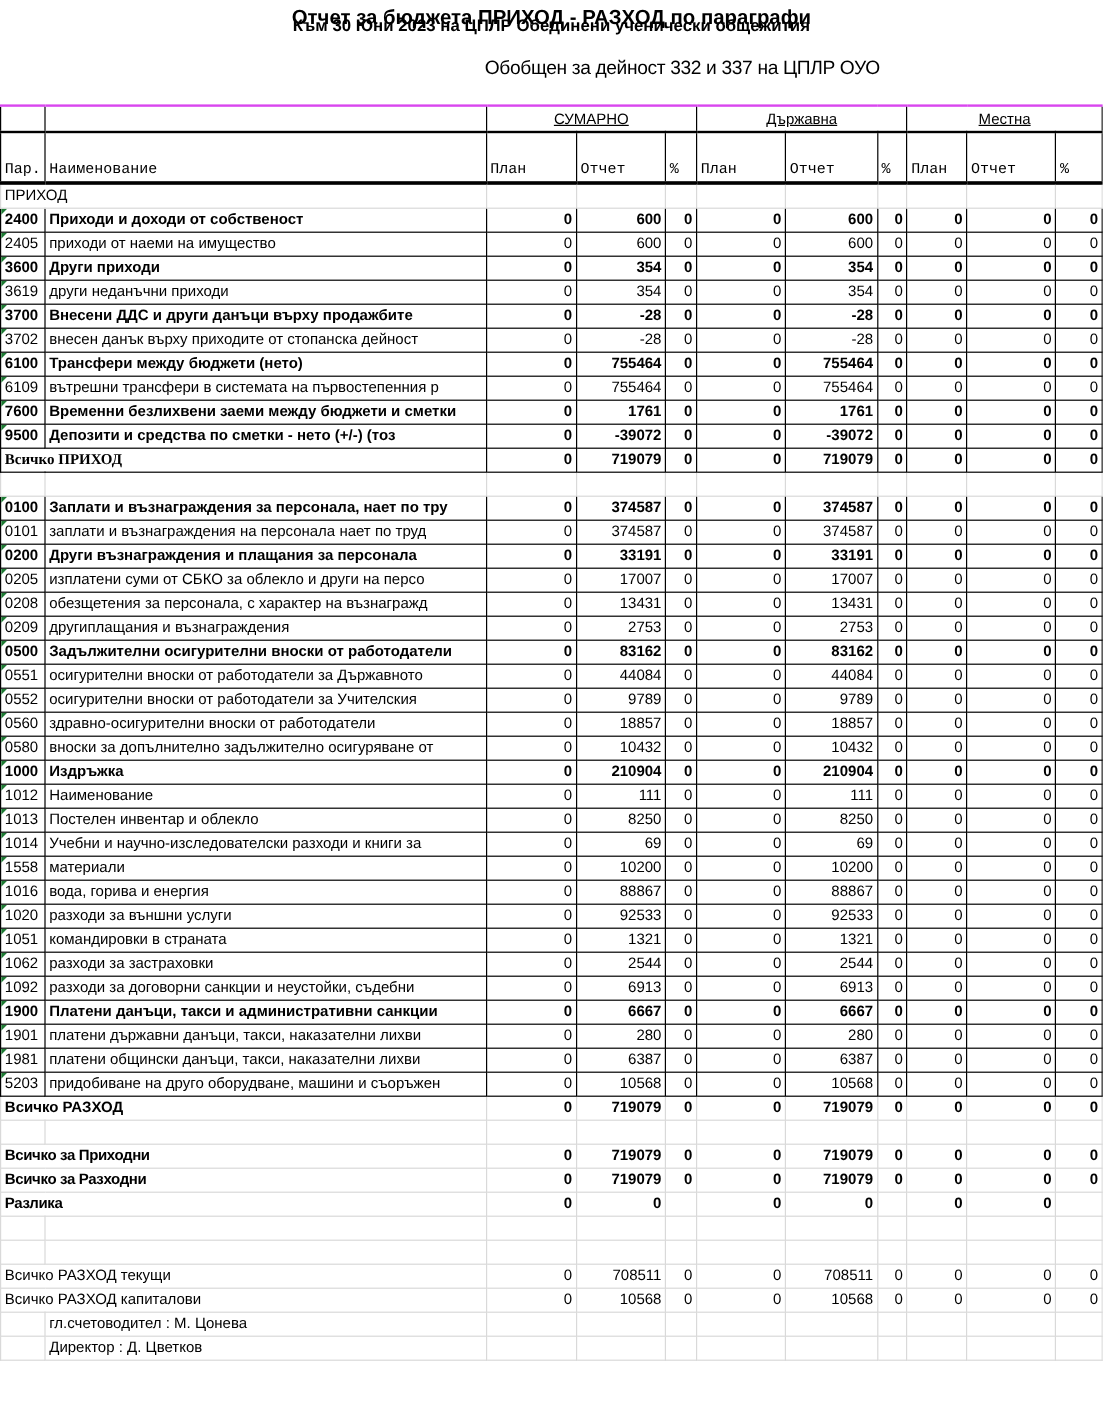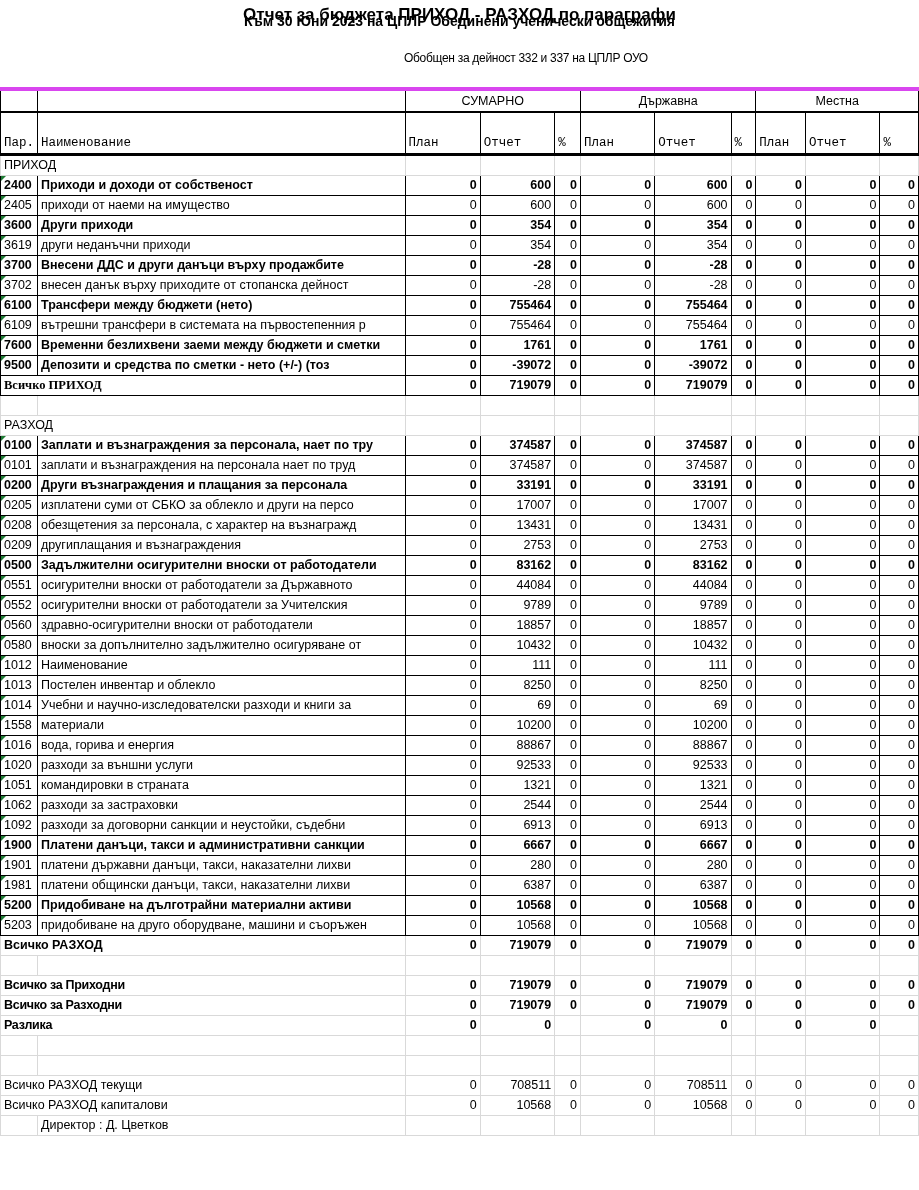--- a/index.html
+++ b/index.html
@@ -2,27 +2,27 @@
 <html><head>
 <meta charset="utf-8">
 <style>
   html, body { margin:0; padding:0; background:#ffffff; }
   body { width:919px; height:1190px; position:relative; overflow:hidden;
          font-family:"Liberation Sans", sans-serif; color:#000; }
   .sheet { position:absolute; left:0; top:0; width:919px; }
   .title { position:absolute; left:0; width:919px; text-align:center; font-weight:bold; }
   .t1 { top:2px; height:26px; line-height:26px; font-size:17px; }
   .t2 { top:11px; height:20px; line-height:20px; font-size:14px; }
-  .t3 { position:absolute; top:48px; left:404px; height:20px; line-height:20px; font-size:12px; }
+  .t3 { position:absolute; top:48px; left:404px; height:20px; line-height:20px; font-size:16px; }
   table.grid { position:absolute; left:0; top:87px; border-collapse:collapse; table-layout:fixed; font-size:12.5px; }
   table.grid td { height:19px; padding:0 3px; white-space:nowrap; overflow:hidden; line-height:19px;
                   border:1px solid #d9d9d9; }
   td.num { text-align:right; }
   td.code { padding:0 1px; }
-  tr.hdr1 td { height:20px; text-align:center; border-top:4px solid #d946ef; border-bottom:2px solid #000; }
+  tr.hdr1 td { height:20px; text-align:center; border-top:2px solid #d946ef; border-bottom:2px solid #000;text-decoration:underline; }
   tr.hdr2 td { height:40px; vertical-align:bottom; border-bottom:3px solid #000;font-family:Liberation Mono, monospace; }
   tr.hdr1 td, tr.hdr2 td { border-left:1px solid #000; border-right:1px solid #000; }
   tr.bx td { border:1px solid #000; }
   tr.b td { font-weight:bold; }
   tr.grey td { border-color:#d9d9d9; }
   .mark { position:relative; }
   .mark::before { content:""; position:absolute; left:0; top:0; width:0; height:0;
                   border-top:5px solid #1e7b34; border-right:5px solid transparent; }
   .narrow { font-family:"Liberation Sans", sans-serif; letter-spacing:-0.3px; }
 </style>
@@ -229,32 +229,20 @@
           <td></td>
           <td></td>
           <td></td>
           <td></td>
           <td></td>
           <td></td>
           <td></td>
           <td></td>
           <td></td>
         </tr>
-        <tr class="grey">
-          <td colspan="2">РАЗХОД</td>
-          <td></td>
-          <td></td>
-          <td></td>
-          <td></td>
-          <td></td>
-          <td></td>
-          <td></td>
-          <td></td>
-          <td></td>
-        </tr>
         <tr class="bx b">
           <td class="code mark">0100</td>
           <td>Заплати и възнаграждения за персонала, нает по тру</td>
           <td class="num">0</td>
           <td class="num">374587</td>
           <td class="num">0</td>
           <td class="num">0</td>
           <td class="num">374587</td>
           <td class="num">0</td>
           <td class="num">0</td>
@@ -384,20 +372,33 @@
           <td class="num">0</td>
           <td class="num">10432</td>
           <td class="num">0</td>
           <td class="num">0</td>
           <td class="num">10432</td>
           <td class="num">0</td>
           <td class="num">0</td>
           <td class="num">0</td>
           <td class="num">0</td>
         </tr>
+        <tr class="bx b">
+          <td class="code mark">1000</td>
+          <td>Издръжка</td>
+          <td class="num">0</td>
+          <td class="num">210904</td>
+          <td class="num">0</td>
+          <td class="num">0</td>
+          <td class="num">210904</td>
+          <td class="num">0</td>
+          <td class="num">0</td>
+          <td class="num">0</td>
+          <td class="num">0</td>
+        </tr>
         <tr class="bx">
           <td class="code mark">1012</td>
           <td>Наименование</td>
           <td class="num">0</td>
           <td class="num">111</td>
           <td class="num">0</td>
           <td class="num">0</td>
           <td class="num">111</td>
           <td class="num">0</td>
           <td class="num">0</td>
@@ -540,33 +541,20 @@
           <td class="num">0</td>
           <td class="num">6387</td>
           <td class="num">0</td>
           <td class="num">0</td>
           <td class="num">6387</td>
           <td class="num">0</td>
           <td class="num">0</td>
           <td class="num">0</td>
           <td class="num">0</td>
         </tr>
-        <tr class="bx b">
-          <td class="code mark">5200</td>
-          <td>Придобиване на дълготрайни материални активи</td>
-          <td class="num">0</td>
-          <td class="num">10568</td>
-          <td class="num">0</td>
-          <td class="num">0</td>
-          <td class="num">10568</td>
-          <td class="num">0</td>
-          <td class="num">0</td>
-          <td class="num">0</td>
-          <td class="num">0</td>
-        </tr>
         <tr class="bx">
           <td class="code mark">5203</td>
           <td>придобиване на друго оборудване, машини и съоръжен</td>
           <td class="num">0</td>
           <td class="num">10568</td>
           <td class="num">0</td>
           <td class="num">0</td>
           <td class="num">10568</td>
           <td class="num">0</td>
           <td class="num">0</td>
@@ -676,20 +664,33 @@
           <td colspan="2">Всичко РАЗХОД капиталови</td>
           <td class="num">0</td>
           <td class="num">10568</td>
           <td class="num">0</td>
           <td class="num">0</td>
           <td class="num">10568</td>
           <td class="num">0</td>
           <td class="num">0</td>
           <td class="num">0</td>
           <td class="num">0</td>
+        </tr>
+        <tr class="grey">
+          <td></td>
+          <td>гл.счетоводител : М. Цонева</td>
+          <td></td>
+          <td></td>
+          <td></td>
+          <td></td>
+          <td></td>
+          <td></td>
+          <td></td>
+          <td></td>
+          <td></td>
         </tr>
         <tr class="grey">
           <td></td>
           <td>Директор : Д. Цветков</td>
           <td></td>
           <td></td>
           <td></td>
           <td></td>
           <td></td>
           <td></td>

